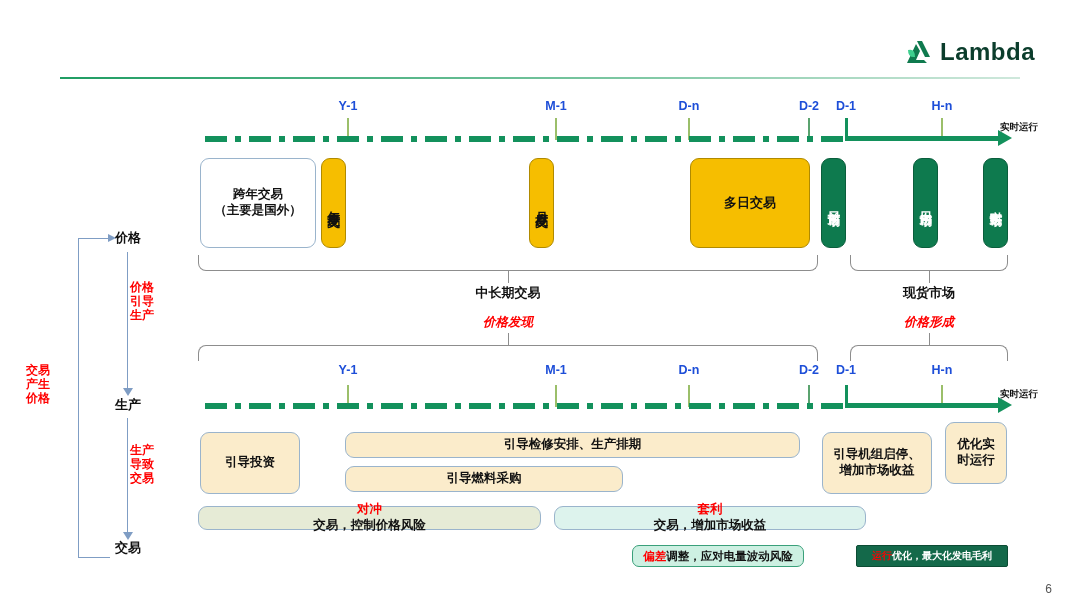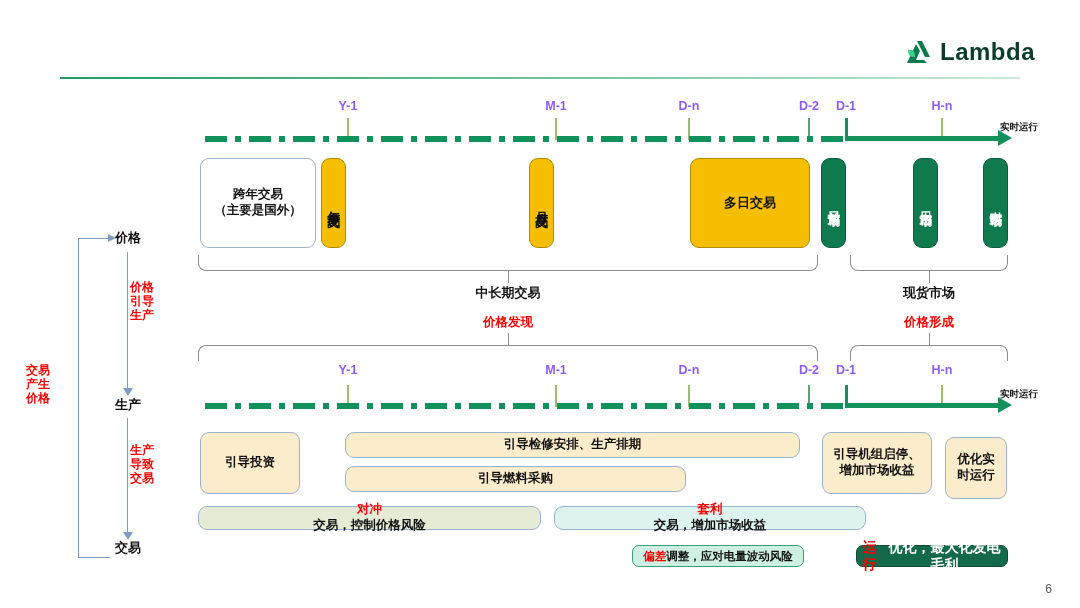--- a/index.html
+++ b/index.html
@@ -18,21 +18,21 @@
   }
   .rule{
     position:absolute;left:60px;top:77px;width:960px;height:2px;
     background:linear-gradient(90deg,#1f9d63 0%,#7fc8a4 60%,#cfe8dc 100%);
   }
   .logo{position:absolute;right:45px;top:38px;display:flex;align-items:center;gap:7px;}
   .logo-mark{width:30px;height:28px;flex:0 0 auto;}
   .logo-text{font-size:24px;font-weight:600;color:#0b3d2c;letter-spacing:.5px;}
 
   
-  .tick-label{position:absolute;font-size:12.5px;font-weight:bold;color:#8b5cf6;transform:translateX(-50%);white-space:nowrap;}
+  .tick-label{position:absolute;font-size:12.5px;font-weight:bold;color:#1d4ed8;transform:translateX(-50%);white-space:nowrap;}
   .tick{position:absolute;width:2px;background:#9bbf6a;}
   .axis-end{position:absolute;font-size:9.5px;font-weight:bold;color:#111;white-space:nowrap;}
 
   .dashline{position:absolute;height:6px;}
   .solidline{position:absolute;height:5px;background:#13915c;}
   .arrow-head{
     position:absolute;width:0;height:0;
     border-top:8px solid transparent;border-bottom:8px solid transparent;
     border-left:14px solid #13915c;
   }
@@ -42,33 +42,33 @@
     display:flex;align-items:center;justify-content:center;text-align:center;
     border-radius:9px;font-weight:bold;line-height:1.25;
   }
   .box-white{background:#ffffff;border:1.4px solid #9ab4cc;color:#111;font-size:12.5px;}
   .box-yellow{background:#f6be00;border:1.4px solid #b08a00;color:#111;font-size:13px;}
   .box-green{background:#0e7a4e;border:1.4px solid #0a5e3c;color:#ffffff;font-size:12.5px;}
   .box-cream{background:#fbeccb;border:1.3px solid #9ab4cc;color:#111;font-size:12.5px;}
   .box-olive{background:#e6ebd6;border:1.3px solid #9ab4cc;color:#111;font-size:12.5px;flex-direction:column;}
   .box-mint{background:#ddf3ed;border:1.3px solid #9ab4cc;color:#111;font-size:12.5px;}
   .box-mint2{background:#cdf0e2;border:1.3px solid #3aa07a;color:#111;font-size:11.5px;border-radius:7px;}
-  .box-darkgreen{background:#14694a;border:1.3px solid #0c4c34;color:#ffffff;font-size:14px;border-radius:7px;justify-content:flex-end;}
+  .box-darkgreen{background:#14694a;border:1.3px solid #0c4c34;color:#ffffff;font-size:10px;border-radius:2px;}
 
   .vert{
     writing-mode:vertical-rl;text-orientation:upright;
     letter-spacing:1px;line-height:1.05;
   }
 
   .brace{position:absolute;box-sizing:border-box;border:1.2px solid #8d8d8d;border-top:none;border-radius:0 0 8px 8px;height:16px;}
   .brace-up{position:absolute;box-sizing:border-box;border:1.2px solid #8d8d8d;border-bottom:none;border-radius:8px 8px 0 0;height:16px;}
   .brace-stem{position:absolute;width:1.2px;background:#8d8d8d;}
 
   .grp-label{position:absolute;font-size:13px;font-weight:bold;color:#111;transform:translateX(-50%);white-space:nowrap;}
-  .red-label{position:absolute;font-size:12.5px;font-weight:bold;color:#ff0000;transform:translateX(-50%);white-space:nowrap;}
+  .red-label{position:absolute;font-size:12.5px;font-weight:bold;color:#ff0000;transform:translateX(-50%);white-space:nowrap;font-style:italic;}
 
   
   .cyc-node{position:absolute;font-size:13px;font-weight:bold;color:#111;transform:translate(-50%,-50%);white-space:nowrap;}
   .cyc-red{position:absolute;font-size:12px;font-weight:bold;color:#ff0000;text-align:center;line-height:1.18;transform:translateX(-50%);}
   .cyc-line{position:absolute;background:#7f9dc4;}
   .cyc-arrow-down{
     position:absolute;width:0;height:0;
     border-left:5px solid transparent;border-right:5px solid transparent;
     border-top:8px solid #7f9dc4;
   }
@@ -185,30 +185,30 @@
   <div class="axis-end" style="left:1000px;top:388px;">实时运行</div>
 
   <div class="box box-cream" style="left:200px;top:432px;width:100px;height:62px;">
     <span>引导投资</span>
   </div>
 
   <div class="box box-cream" style="left:345px;top:432px;width:455px;height:26px;justify-content:center;">
     <span>引导检修安排、生产排期</span>
   </div>
 
-  <div class="box box-cream" style="left:345px;top:466px;width:341px;height:26px;">
+  <div class="box box-cream" style="left:345px;top:466px;width:278px;height:26px;">
     <span>引导燃料采购</span>
   </div>
 
   <div class="box box-cream" style="left:822px;top:432px;width:110px;height:62px;flex-direction:column;">
     <span>引导机组启停、</span>
     <span>增加市场收益</span>
   </div>
 
-  <div class="box box-cream" style="left:945px;top:437px;width:62px;height:62px;flex-direction:column;">
+  <div class="box box-cream" style="left:945px;top:422px;width:62px;height:62px;flex-direction:column;">
     <span>优化实</span>
     <span>时运行</span>
   </div>
 
   <div class="box box-olive" style="left:198px;top:506px;width:343px;height:24px;">
     <span class="red-in">对冲</span>
       <span>交易，控制价格风险</span>
   </div>
 
   <div class="box box-mint" style="left:554px;top:506px;width:312px;height:24px;flex-direction:column;">

